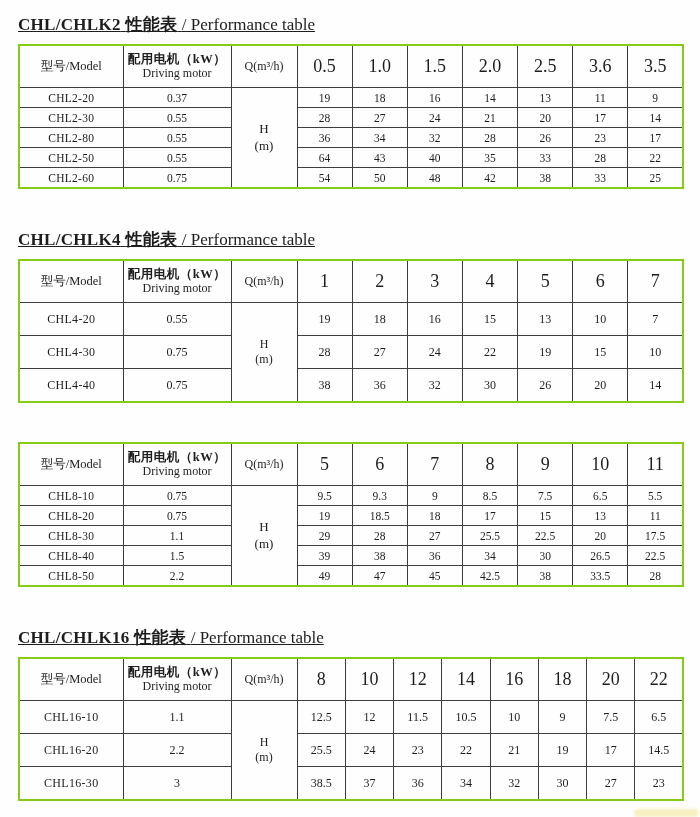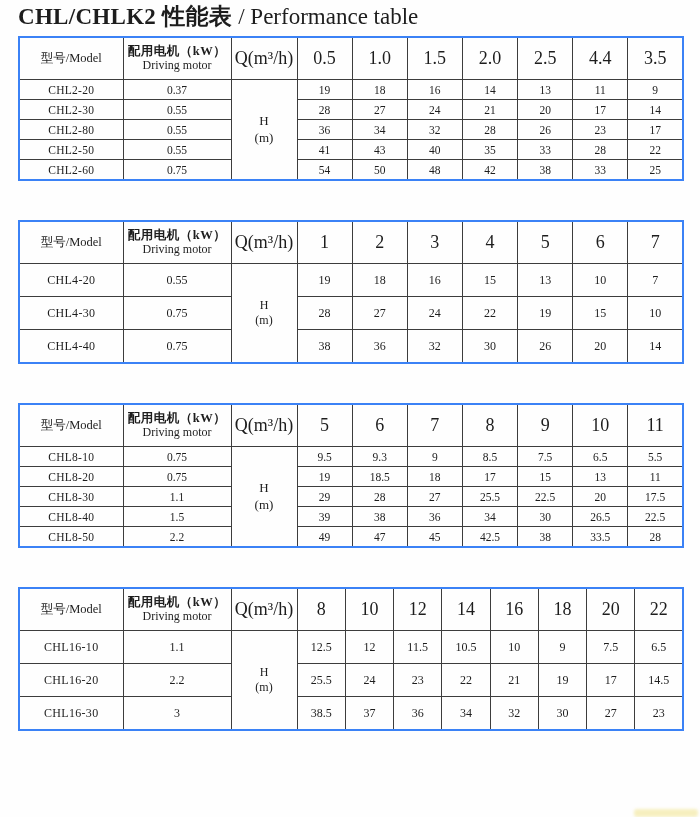--- a/index.html
+++ b/index.html
@@ -7,49 +7,50 @@
     width:700px;height:817px;
     background:#fefefe;
     color:#1d1d1d;
     font-family:"Liberation Serif", serif;
     position:relative;
     overflow:hidden;
   }
   #sections{padding:5px 18px 0 18px;}
   section.perf{margin:0 0 39px 0;}
   h2.title{
-    margin:0 0 7px 0;
-    font-size:23px;
+    margin:8px 0 7px 0;
+    font-size:17px;
     line-height:24px;
     font-weight:bold;
     letter-spacing:0.3px;
     white-space:nowrap;
+    text-decoration:underline;
   }
   h2.title .t-en{font-weight:normal;letter-spacing:0;}
   table.perf-table{
     border-collapse:collapse;
     table-layout:fixed;
     width:664px;
-    border:2px solid #3b82f6;
+    border:2px solid #84cc16;
   }
   table.perf-table th,
   table.perf-table td{
     border:1px solid #3d3d3d;
     text-align:center;
     vertical-align:middle;
     padding:0;
     font-weight:normal;
     background:#fefefe;
   }
   thead th{height:41px;font-size:13px;}
   thead th.motor-head{line-height:1.15;}
   .motor-cn{display:block;font-size:12.5px;font-weight:bold;letter-spacing:0.5px;}
   .motor-en{display:block;font-size:12px;}
   .model-head{font-size:12.5px;}
-  .q-head{font-size:18px;margin-top:20px;}
+  .q-head{font-size:12px;margin-top:20px;}
   .flow-head{font-size:18px;}
   tbody td{height:19px;font-size:11.5px;}
   tbody td.model-cell{font-size:11.5px;letter-spacing:0.3px;}
   tbody td.h-cell{font-size:13px;line-height:1.25;}
   .h-lab{display:block;}
   
   table.tall tbody td{height:32px;font-size:12px;}
   
   .watermark{
     position:absolute;
@@ -85,21 +86,21 @@
             <th class="motor-head">
               <span class="motor-cn">配用电机（kW）</span>
               <span class="motor-en">Driving motor</span>
             </th>
             <th class="q-head">Q(m³/h)</th>
             <th class="flow-head">0.5</th>
             <th class="flow-head">1.0</th>
             <th class="flow-head">1.5</th>
             <th class="flow-head">2.0</th>
             <th class="flow-head">2.5</th>
-            <th class="flow-head">4.4</th>
+            <th class="flow-head">3.6</th>
             <th class="flow-head">3.5</th>
           </tr>
         </thead>
         <tbody>
           <tr>
             <td class="model-cell">CHL2-20</td>
             <td class="motor-cell">0.37</td>
             <td class="h-cell" rowspan="5">
               <span class="h-lab">H</span>
               <span class="h-lab">(m)</span>
@@ -130,21 +131,21 @@
             <td class="value-cell">34</td>
             <td class="value-cell">32</td>
             <td class="value-cell">28</td>
             <td class="value-cell">26</td>
             <td class="value-cell">23</td>
             <td class="value-cell">17</td>
           </tr>
           <tr>
             <td class="model-cell">CHL2-50</td>
             <td class="motor-cell">0.55</td>
-            <td class="value-cell">41</td>
+            <td class="value-cell">64</td>
             <td class="value-cell">43</td>
             <td class="value-cell">40</td>
             <td class="value-cell">35</td>
             <td class="value-cell">33</td>
             <td class="value-cell">28</td>
             <td class="value-cell">22</td>
           </tr>
           <tr>
             <td class="model-cell">CHL2-60</td>
             <td class="motor-cell">0.75</td>
@@ -153,20 +154,21 @@
             <td class="value-cell">48</td>
             <td class="value-cell">42</td>
             <td class="value-cell">38</td>
             <td class="value-cell">33</td>
             <td class="value-cell">25</td>
           </tr>
         </tbody>
       </table>
     </section>
     <section class="perf">
+      <h2 class="title"><span class="t-model">CHL/CHLK4</span> <span class="t-cn">性能表</span> <span class="t-en">/ Performance table</span></h2>
       <table class="perf-table tall">
         <colgroup>
           <col style="width: 104px;">
           <col style="width: 108px;">
           <col style="width: 66px;">
           <col style="width: 55.1429px;">
           <col style="width: 55.1429px;">
           <col style="width: 55.1429px;">
           <col style="width: 55.1429px;">
           <col style="width: 55.1429px;">
@@ -319,20 +321,21 @@
             <td class="value-cell">45</td>
             <td class="value-cell">42.5</td>
             <td class="value-cell">38</td>
             <td class="value-cell">33.5</td>
             <td class="value-cell">28</td>
           </tr>
         </tbody>
       </table>
     </section>
     <section class="perf">
+      <h2 class="title"><span class="t-model">CHL/CHLK16</span> <span class="t-cn">性能表</span> <span class="t-en">/ Performance table</span></h2>
       <table class="perf-table tall">
         <colgroup>
           <col style="width: 104px;">
           <col style="width: 108px;">
           <col style="width: 66px;">
           <col style="width: 48.25px;">
           <col style="width: 48.25px;">
           <col style="width: 48.25px;">
           <col style="width: 48.25px;">
           <col style="width: 48.25px;">

